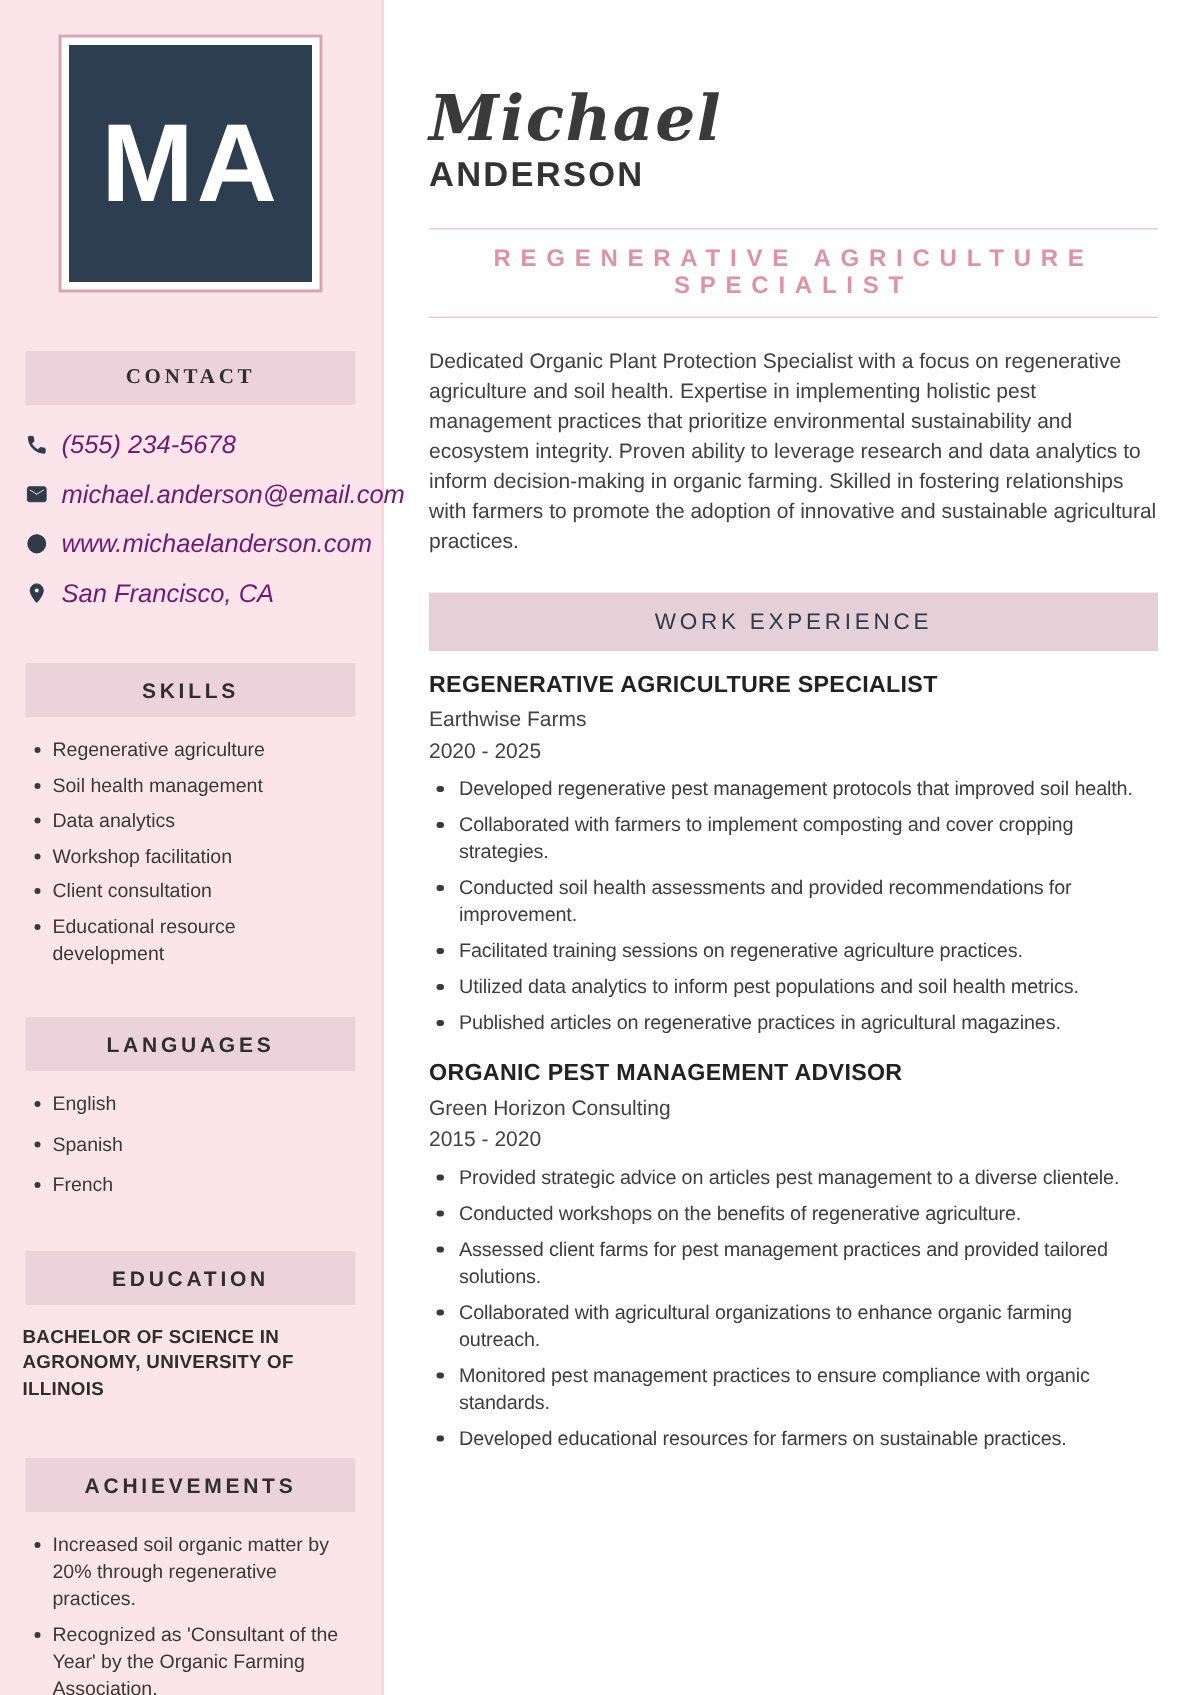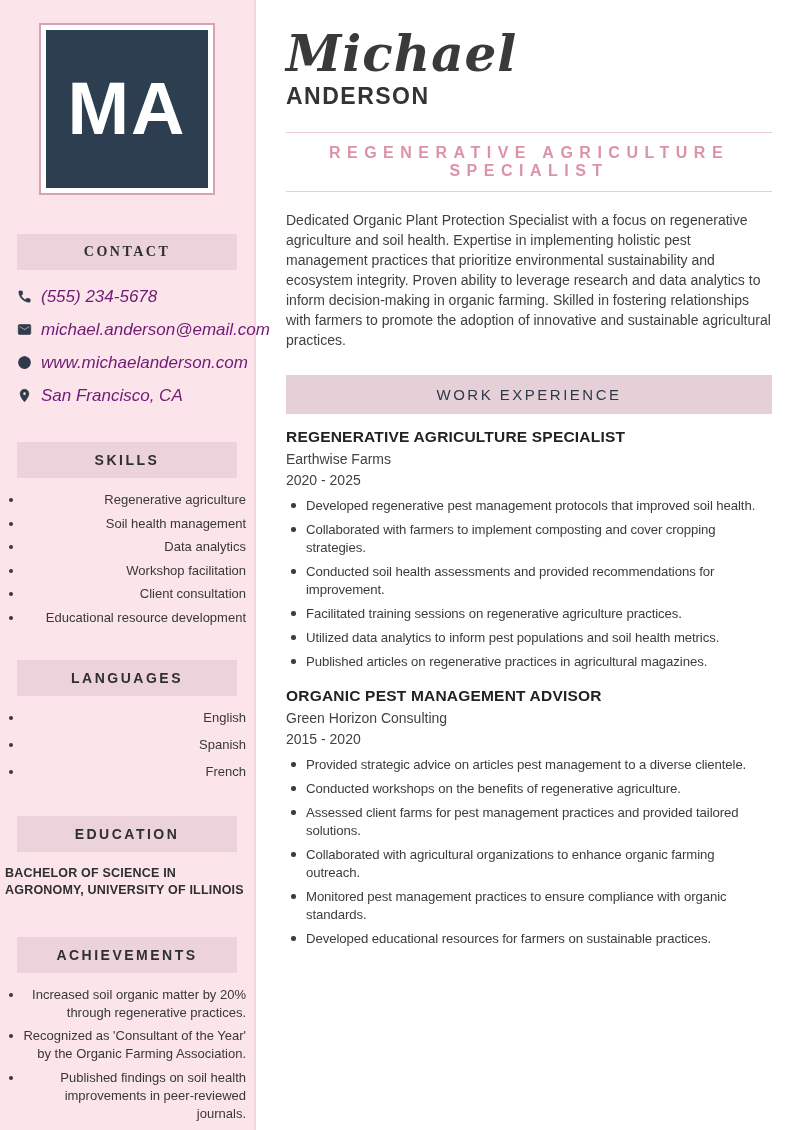--- a/index.html
+++ b/index.html
@@ -25,29 +25,29 @@
   .avatar span{color:#fff;font-size:74px;font-weight:bold;letter-spacing:2px;line-height:1;}
   .side-band{margin:0 17px;background:var(--sidebar-band);text-align:center;padding:10px 0;font-size:14px;font-weight:bold;letter-spacing:2.5px;color:var(--text-dark);}
   .contact-band{margin-top:39px;font-family:Liberation Serif, serif;}
   .contact-list{margin:10px 17px 0;}
   .contact-row{display:flex;align-items:center;gap:9px;padding:6.5px 0;font-size:17px;color:#701a75;font-style:italic;}
   .contact-row svg{width:15px;height:15px;flex:0 0 15px;fill:#2f3b49;stroke:#2f3b49;}
   .skills-band{margin-top:30px;}
   .langs-band{margin-top:33px;}
   .edu-band{margin-top:35px;}
   .ach-band{margin-top:37px;}
-  .side-list{list-style:none;margin:13px 8px 0;text-align:right;}
+  .side-list{list-style:none;margin:13px 22px 0;}
   .side-list li{position:relative;padding-left:13px;font-size:13px;color:#383838;line-height:18px;margin-bottom:5.5px;}
   .side-list.spread li{margin-bottom:9px;}
   .side-list li::before{content:"";position:absolute;left:1px;top:7px;width:4px;height:4px;border-radius:50%;background:#3a3a3a;}
-  .degree{margin:13px 5px 0;font-size:12.5px;font-weight:bold;letter-spacing:.2px;color:#2e2e2e;line-height:17.5px;text-transform:uppercase;}
+  .degree{margin:13px 15px 0;font-size:12.5px;font-weight:bold;letter-spacing:.2px;color:#2e2e2e;line-height:17.5px;text-transform:uppercase;}
 
   
   .main{flex:1;padding:28px 28px 0 30px;}
-  .first-name{font-family:"DejaVu Serif","Liberation Serif",serif;font-style:italic;font-weight:bold;font-size:50px;line-height:1.05;color:#3a3a3a;letter-spacing:1px;}
+  .first-name{font-family:"DejaVu Serif","Liberation Serif",serif;font-style:italic;font-weight:bold;font-size:42px;line-height:1.05;color:#3a3a3a;letter-spacing:1px;margin-top:29px;}
   .last-name{font-size:23px;font-weight:bold;letter-spacing:1.5px;color:#333;margin-top:2px;}
   .title-banner{margin-top:22px;border-top:1px solid var(--line-pink);border-bottom:1px solid var(--line-pink);padding:11px 0;text-align:center;font-size:16px;font-weight:bold;letter-spacing:6.5px;color:var(--accent-pink);}
   .summary{margin-top:18px;font-size:14px;line-height:20px;color:#404040;}
   .main-band{margin-top:25px;background:var(--main-band);text-align:center;padding:11px 0;font-size:15px;font-weight:normal;letter-spacing:2.5px;color:#2e3a48;}
   .job{margin-top:14px;}
   .job + .job{margin-top:16px;}
   .job-title{font-size:15.5px;font-weight:bold;color:#222;letter-spacing:.2px;}
   .job-company,.job-dates{font-size:14px;color:#424242;margin-top:5px;}
   .job-bullets{list-style:none;margin:9px 0 0 3px;}
   .job-bullets li{position:relative;padding-left:17px;font-size:13.2px;letter-spacing:-.1px;line-height:18px;color:#3c3c3c;margin-bottom:6px;}

